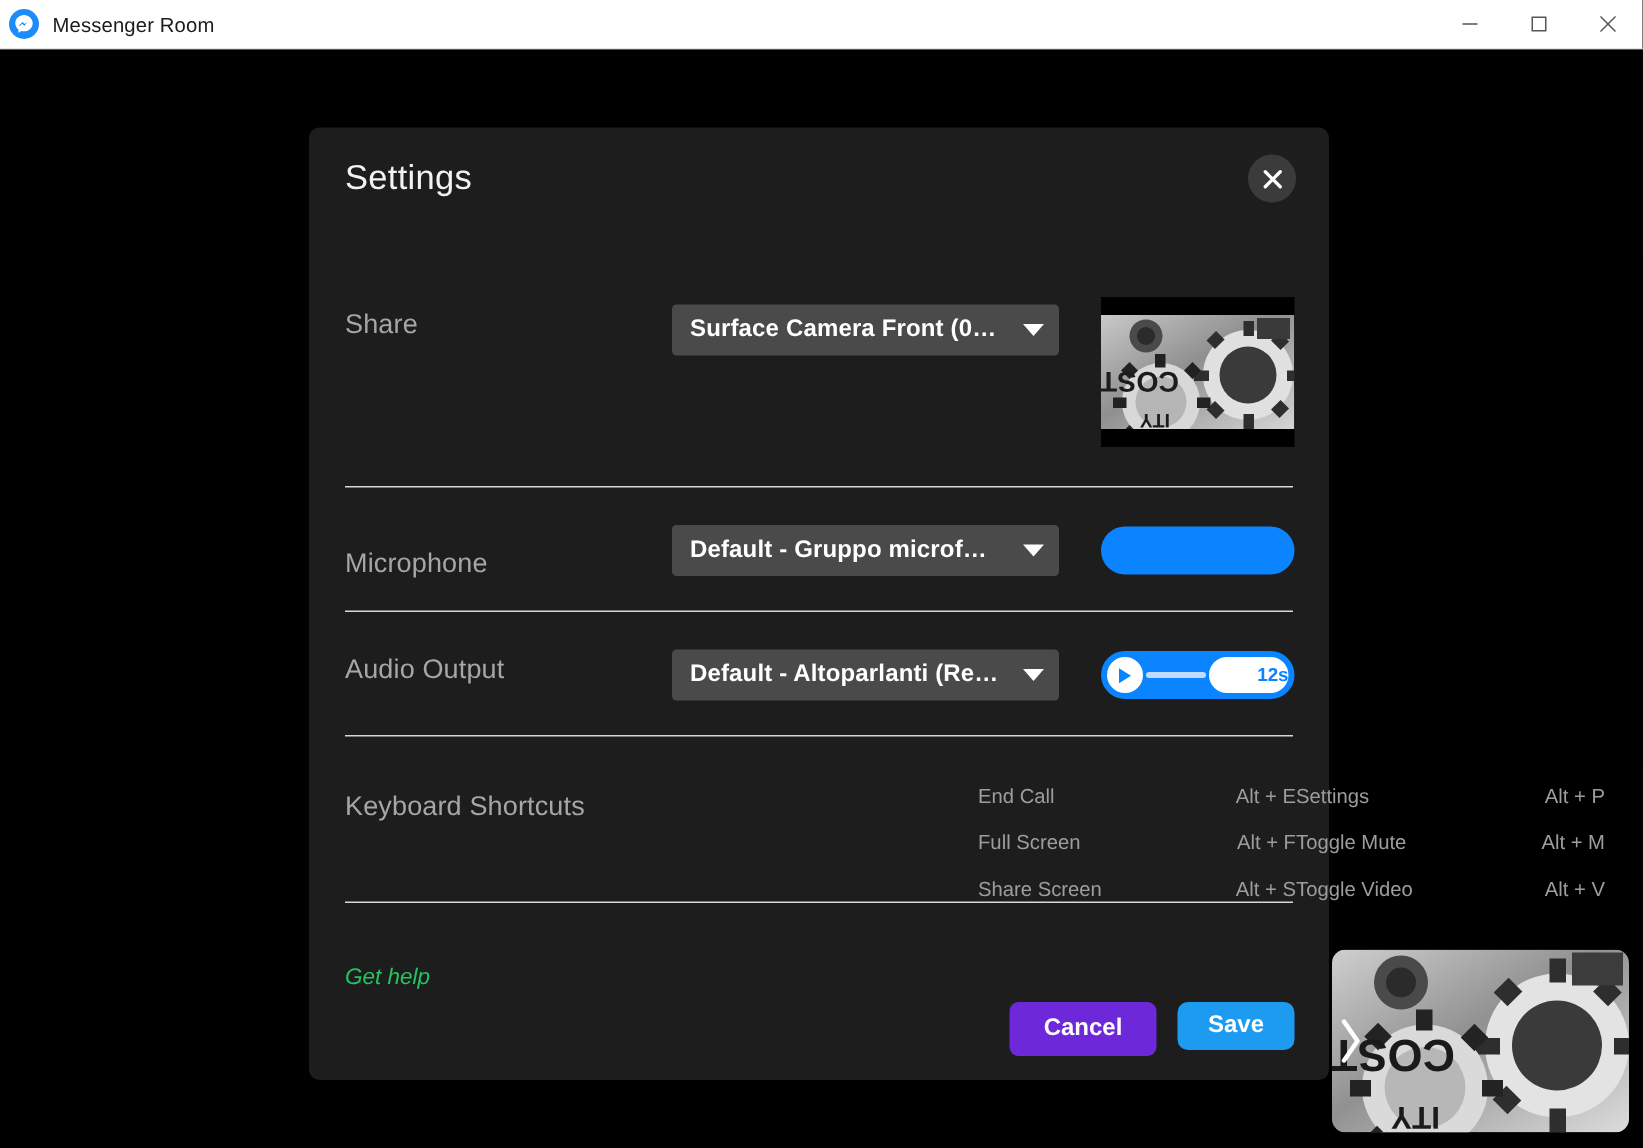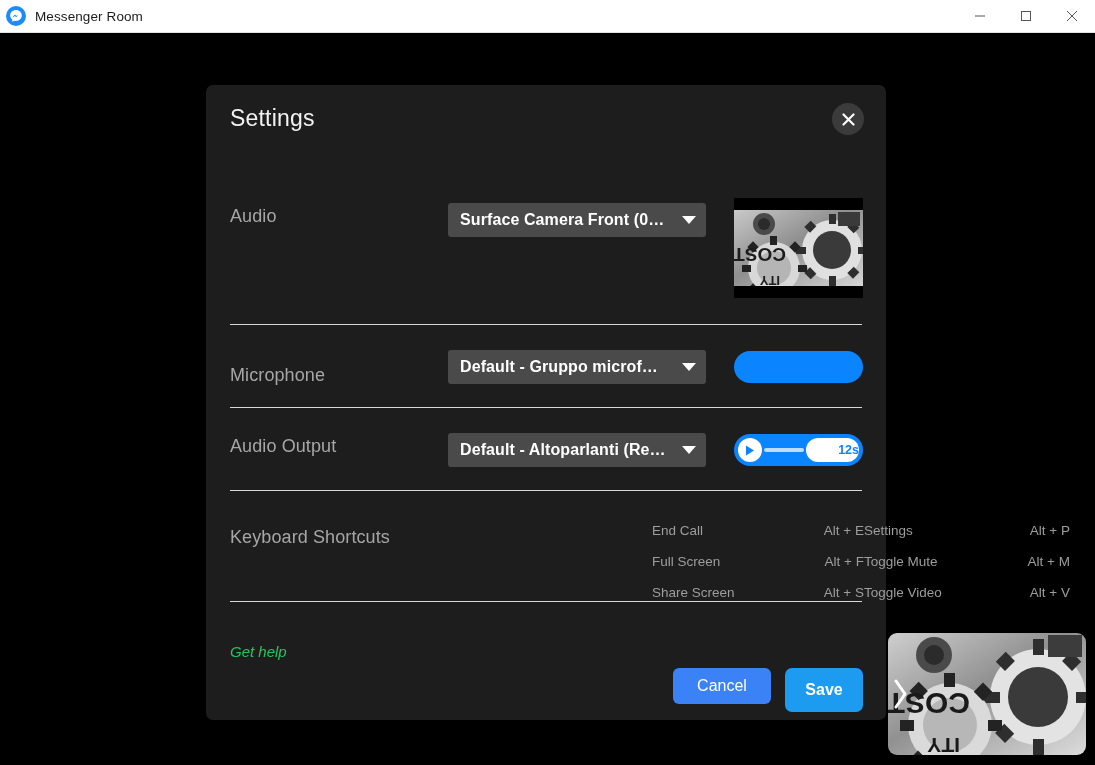--- a/index.html
+++ b/index.html
@@ -230,32 +230,32 @@
     color: #22c55e;
     text-decoration: none;
     cursor: pointer;
     font-style: italic;
   }
   #cancel-button {
     position: absolute;
     left: 467px; top: 583px;
     width: 98px; height: 36px;
     border-radius: 6px;
-    background: #3b82f6;
+    background: #6d28d9;
     border: none;
     color: #ffffff;
     font-size: 16px;
-    font-weight: normal;
+    font-weight: bold;
     font-family: "Liberation Sans", sans-serif;
     cursor: pointer;
   }
   #save-button {
     position: absolute;
     left: 579px; top: 583px;
-    width: 78px; height: 44px;
+    width: 78px; height: 32px;
     border-radius: 7px;
     background: #1d9bf0;
     border: none;
     color: #ffffff;
     font-size: 16px;
     font-weight: bold;
     font-family: "Liberation Sans", sans-serif;
     cursor: pointer;
   }
 
@@ -315,21 +315,21 @@
     <div id="dialog-title">Settings</div>
 
     <button id="close-button">
       <svg width="13" height="13" viewBox="0 0 13 13">
         <line x1="1.5" y1="1.5" x2="11.5" y2="11.5" stroke="#ffffff" stroke-width="2.2" stroke-linecap="round"></line>
         <line x1="11.5" y1="1.5" x2="1.5" y2="11.5" stroke="#ffffff" stroke-width="2.2" stroke-linecap="round"></line>
       </svg>
     </button>
 
     <div class="row" style="top:113px;height:120px">
-      <div class="row-label" style="top:8px">Audio</div>
+      <div class="row-label" style="top:8px">Share</div>
 
       <div class="dropdown" style="top:5px">
         <span class="dropdown-text">Surface Camera Front (0…</span>
         <span class="caret"></span>
       </div>
 
       <div id="camera-preview">
         <svg class="gearimg" viewBox="0 0 129 76" preserveAspectRatio="none">
           <defs>
             <linearGradient id="gmetal" x1="0" y1="0" x2="1" y2="1">

